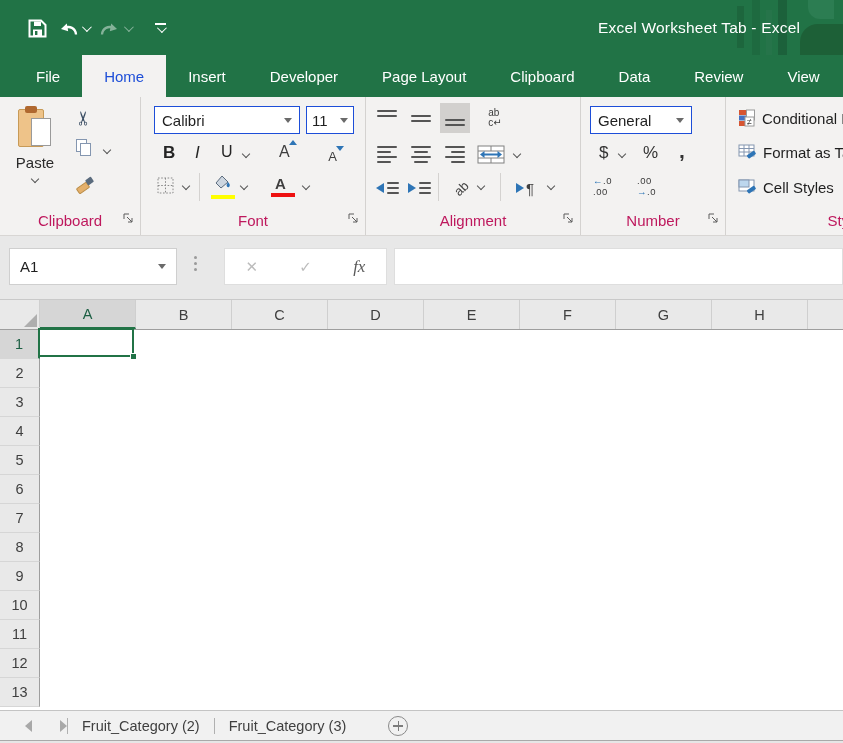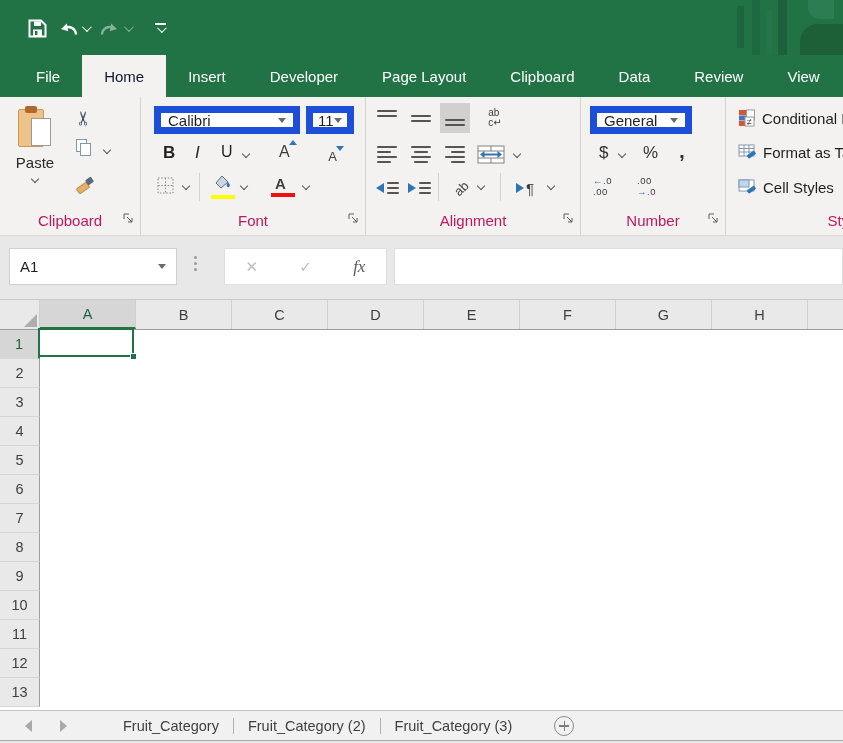--- a/index.html
+++ b/index.html
@@ -20,30 +20,30 @@
   .qat { position:absolute; left:28px; top:14px; height:28px; display:flex; align-items:center; gap:10px; }
   .qat .btn { display:flex; align-items:center; gap:3px; cursor:pointer; }
   .dim { opacity:.45; }
   .wchev { width:7px; height:7px; border-right:1.4px solid #fff; border-bottom:1.4px solid #fff; transform:rotate(45deg) translateY(-2px); }
   .qat-custom { display:flex; flex-direction:column; align-items:center; gap:1px; margin-left:14px; cursor:pointer; }
   .qat-custom .bar { width:11px; height:2px; background:#fff; }
 
   
   .tabrow { position:absolute; left:0; top:55px; width:900px; height:42px; background:#217346; display:flex; padding-left:14px; }
   .rtab { color:#fff; font-size:15px; padding:0 22px; display:flex; align-items:center; white-space:nowrap; cursor:pointer; }
-  .rtab.active { background:#f3f2f1; color:#0f172a; }
+  .rtab.active { background:#f3f2f1; color:#1d4ed8; }
 
   
   .ribbon { position:absolute; left:0; top:97px; width:970px; height:139px; background:#f3f2f1; border-bottom:1px solid #d8d6d4; }
   .grp { position:absolute; top:0; height:138px; border-right:1px solid #d4d2d0; }
   .grp-footer { position:absolute; left:0; right:0; top:115px; height:20px; text-align:center; font-size:15px; color:#be185d; }
   .launcher { position:absolute; right:5px; top:115px; width:14px; height:14px; cursor:pointer; background:none; border:none; }
   .chev { display:inline-block; width:6px; height:6px; border-right:1.4px solid #565656; border-bottom:1.4px solid #565656; transform:rotate(45deg); }
   .tri { width:0; height:0; border-left:4px solid transparent; border-right:4px solid transparent; border-top:5px solid #6a6a6a; }
-  .combo { position:absolute; background:#fff; border:7px solid #1d4ed8; display:flex; align-items:center; font-size:15px; color:#1f1f1f; padding:0 7px; cursor:pointer; }
+  .combo { position:absolute; background:#fff; border:1px solid #1d4ed8; display:flex; align-items:center; font-size:15px; color:#1f1f1f; padding:0 7px; cursor:pointer; }
   .combo .tri { margin-left:auto; }
   .abs { position:absolute; }
   button.icon-btn { background:none; border:none; cursor:pointer; padding:0; font-family:inherit; }
 
   
   .paste-btn { position:absolute; left:6px; top:5px; width:58px; height:108px; display:flex; flex-direction:column; align-items:center; cursor:pointer; }
   .clip-ico { position:relative; width:34px; height:44px; margin-top:4px; }
   .clip-board { position:absolute; left:0; top:3px; width:26px; height:38px; background:#eec389; border:1px solid #c79a57; border-radius:2px; }
   .clip-clip { position:absolute; left:7px; top:0; width:12px; height:7px; background:#b0682f; border-radius:2px; }
   .clip-page { position:absolute; left:13px; top:12px; width:20px; height:28px; background:#fff; border:1px solid #9a9a9a; }
@@ -164,20 +164,21 @@
           <path d="M19 13.5 C18.5 7 12.5 4.5 7.5 7" fill="none" stroke="#fff" stroke-width="2.3"></path>
           <path d="M9.8 2.6 L4 8 L11.2 10.2 Z" fill="#fff"></path>
         </svg>
         <span class="wchev"></span>
       </span>
       <span class="qat-custom">
         <span class="bar"></span>
         <span class="wchev"></span>
       </span>
     </div>
+    <div class="title">Excel Worksheet Tab  -  Excel</div>
   </div>
 
   <div class="tabrow">
     <div class="rtab">File</div>
     <div class="rtab active">Home</div>
     <div class="rtab">Insert</div>
     <div class="rtab">Developer</div>
     <div class="rtab">Page Layout</div>
     <div class="rtab">Clipboard</div>
     <div class="rtab">Data</div>
@@ -490,21 +491,20 @@
   </div>
 
   <div class="cells"></div>
   <div class="sel-box">
     <span class="fill-handle"></span>
   </div>
 
   <div class="tabsbar">
     <span class="nav nav-l"></span>
     <span class="nav nav-r"></span>
-    <span class="stab first" style="border-left:1px solid #b0b0b0;border-right:1px solid #b0b0b0;border-top:none;border-bottom:none;border-width:0;box-shadow:inset 1px 0 0 #f1f1f1;">Fruit_Category</span>
     <span class="tsep"></span>
     <span class="stab">Fruit_Category (2)</span>
     <span class="tsep"></span>
     <span class="stab">Fruit_Category (3)</span>
     <span class="addsheet"></span>
   </div>
   <div class="sliver"></div>
 
 </div>
 

